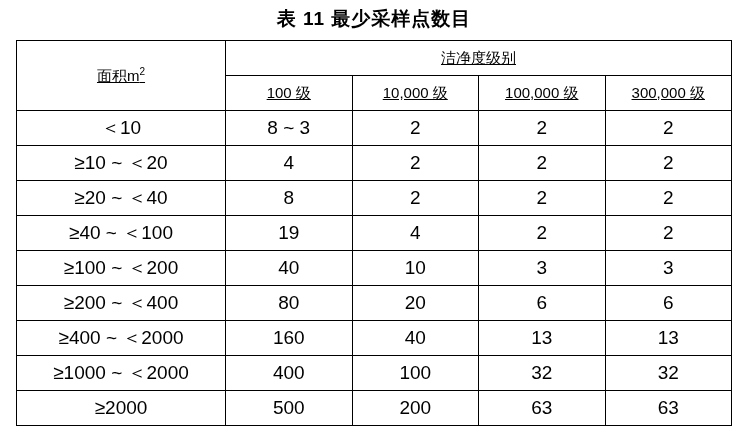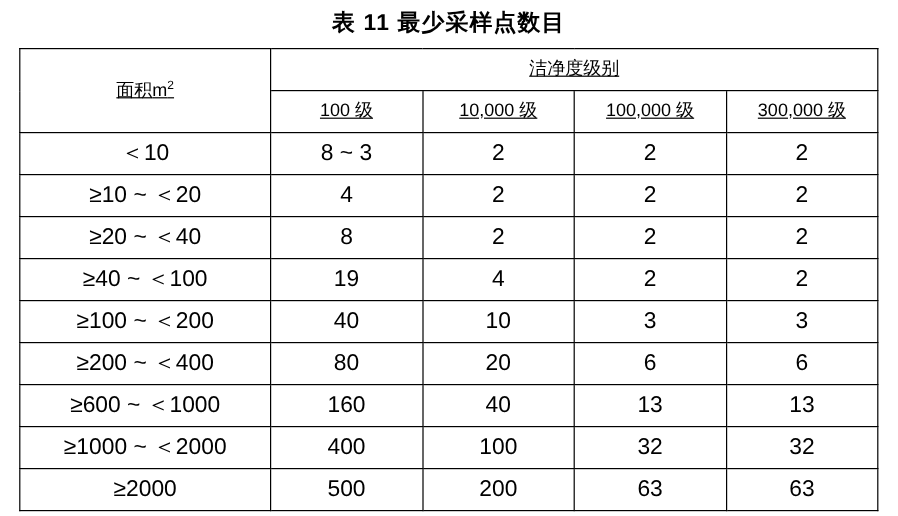--- a/index.html
+++ b/index.html
@@ -127,21 +127,21 @@
         <td>3</td>
       </tr>
       <tr>
         <td class="col-area">≥200 ~ ＜400</td>
         <td>80</td>
         <td>20</td>
         <td>6</td>
         <td>6</td>
       </tr>
       <tr>
-        <td class="col-area">≥600 ~ ＜1000</td>
+        <td class="col-area">≥400 ~ ＜2000</td>
         <td>160</td>
         <td>40</td>
         <td>13</td>
         <td>13</td>
       </tr>
       <tr>
         <td class="col-area">≥1000 ~ ＜2000</td>
         <td>400</td>
         <td>100</td>
         <td>32</td>

